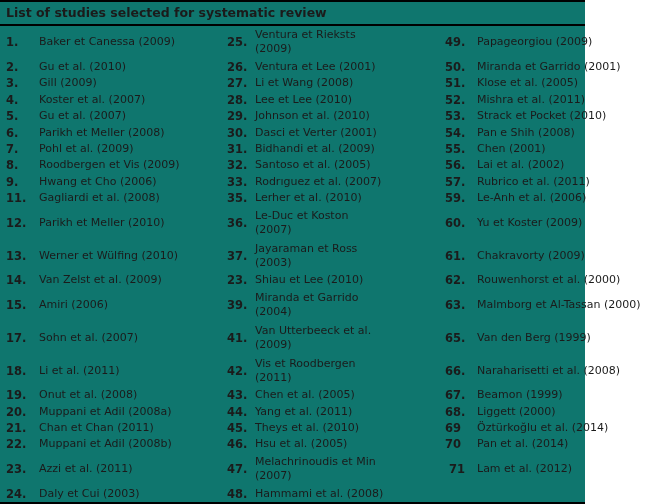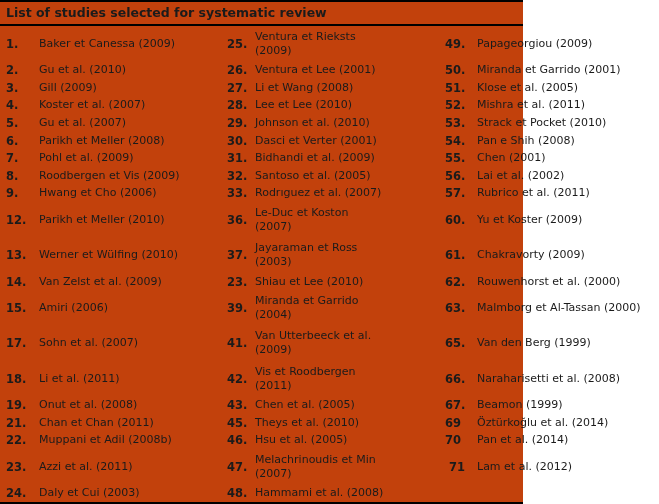--- a/index.html
+++ b/index.html
@@ -6,28 +6,28 @@
     margin: 0;
     padding: 0;
     background: #ffffff;
     width: 659px;
     height: 504px;
     overflow: hidden;
     font-family: "DejaVu Sans", "Liberation Sans", sans-serif;
     color: #1b1b1b;
   }
   .sheet {
-    width: 523px;
+    width: 585px;
     height: 504px;
     box-sizing: border-box;
     border-top: 2px solid #000;
     border-bottom: 2px solid #000;
     display: flex;
     flex-direction: column;
-    background: #c2410c;
+    background: #0f766e;
   }
   .title {
     font-weight: bold;
     font-size: 12.5px;
     line-height: 16px;
     padding: 3px 4px 3px 6px;
     border-bottom: 2px solid #000;
     white-space: nowrap;
   }
   table.studies {
@@ -138,20 +138,28 @@
         </tr>
         <tr>
           <td class="num c0">9.</td>
           <td class="ref c0">Hwang et Cho (2006)</td>
           <td class="num c1">33.</td>
           <td class="ref c1">Rodrıguez et al. (2007)</td>
           <td class="num c2">57.</td>
           <td class="ref c2">Rubrico et al. (2011)</td>
         </tr>
         <tr>
+          <td class="num c0">11.</td>
+          <td class="ref c0">Gagliardi et al. (2008)</td>
+          <td class="num c1">35.</td>
+          <td class="ref c1">Lerher et al. (2010)</td>
+          <td class="num c2">59.</td>
+          <td class="ref c2">Le-Anh et al. (2006)</td>
+        </tr>
+        <tr>
           <td class="num c0">12.</td>
           <td class="ref c0">Parikh et Meller (2010)</td>
           <td class="num c1">36.</td>
           <td class="ref c1">Le-Duc et Koston
 (2007)</td>
           <td class="num c2">60.</td>
           <td class="ref c2">Yu et Koster (2009)</td>
         </tr>
         <tr>
           <td class="num c0">13.</td>
@@ -199,20 +207,28 @@
         </tr>
         <tr>
           <td class="num c0">19.</td>
           <td class="ref c0">Onut et al. (2008)</td>
           <td class="num c1">43.</td>
           <td class="ref c1">Chen et al. (2005)</td>
           <td class="num c2">67.</td>
           <td class="ref c2">Beamon (1999)</td>
         </tr>
         <tr>
+          <td class="num c0">20.</td>
+          <td class="ref c0">Muppani et Adil (2008a)</td>
+          <td class="num c1">44.</td>
+          <td class="ref c1">Yang et al. (2011)</td>
+          <td class="num c2">68.</td>
+          <td class="ref c2">Liggett (2000)</td>
+        </tr>
+        <tr>
           <td class="num c0">21.</td>
           <td class="ref c0">Chan et Chan (2011)</td>
           <td class="num c1">45.</td>
           <td class="ref c1">Theys et al. (2010)</td>
           <td class="num c2">69</td>
           <td class="ref c2">Öztürkoğlu et al. (2014)</td>
         </tr>
         <tr>
           <td class="num c0">22.</td>
           <td class="ref c0">Muppani et Adil (2008b)</td>

